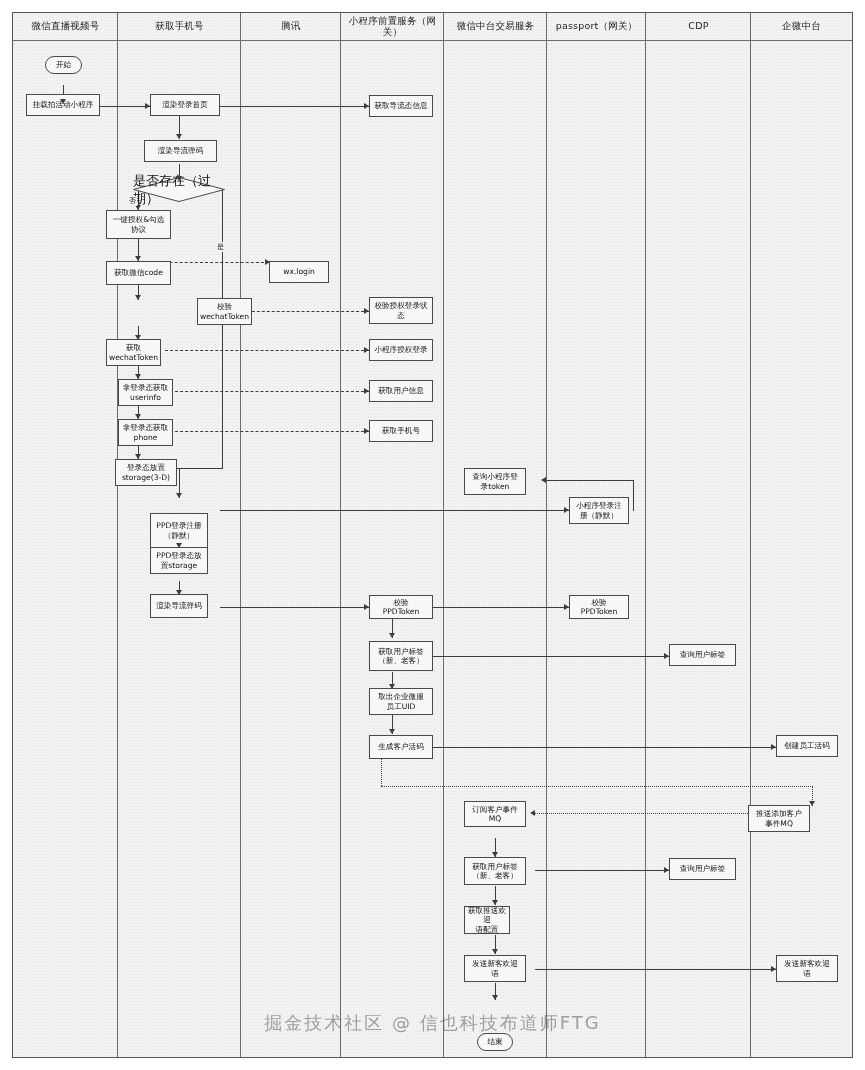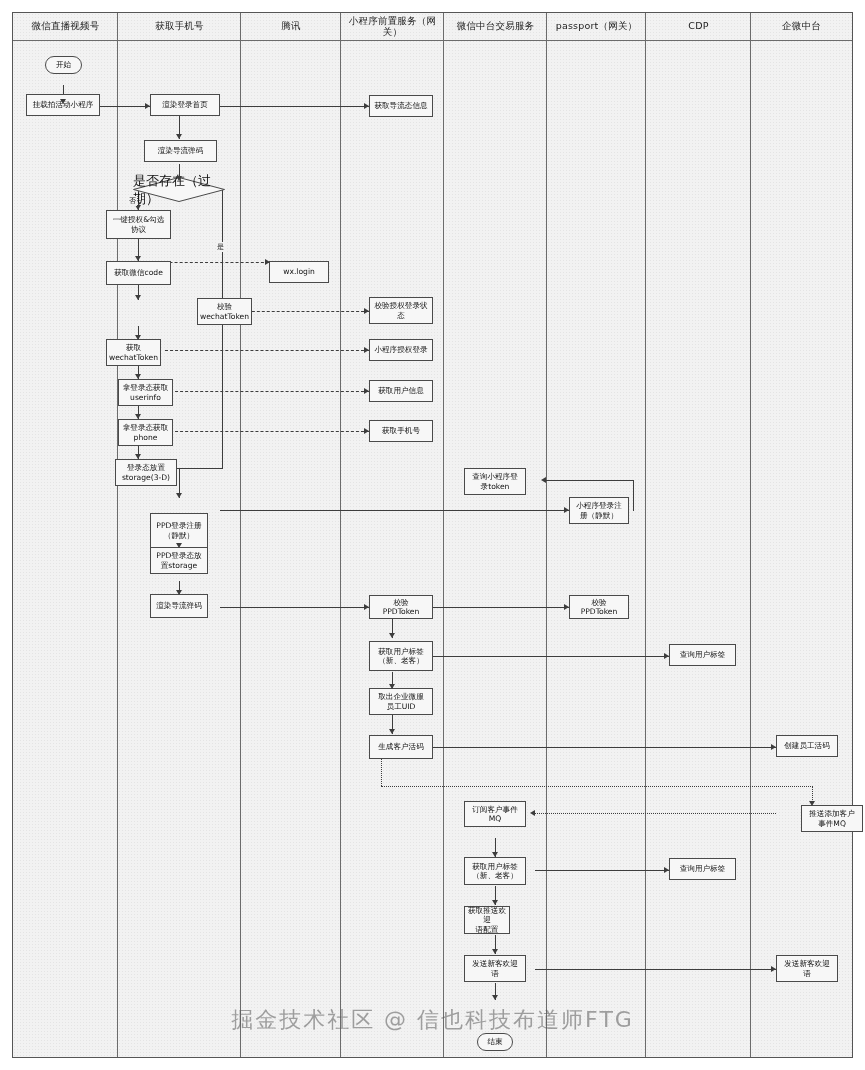--- a/index.html
+++ b/index.html
@@ -31,21 +31,21 @@
   .dashh{height:0;border-top:1px dashed #3d3d3d;}
   .dot{position:absolute;z-index:2;}
   .doth{height:0;border-top:1px dotted #3d3d3d;}
   .dotv{width:0;border-left:1px dotted #3d3d3d;}
   .arw{position:absolute;width:0;height:0;z-index:4;}
   .arw.d{border-left:3.2px solid transparent;border-right:3.2px solid transparent;border-top:5px solid #3d3d3d;}
   .arw.r{border-top:3.2px solid transparent;border-bottom:3.2px solid transparent;border-left:5px solid #3d3d3d;}
   .arw.l{border-top:3.2px solid transparent;border-bottom:3.2px solid transparent;border-right:5px solid #3d3d3d;}
   .elbl{position:absolute;font-size:7px;color:#111;background:#f2f2f2;padding:0 1px;z-index:4;}
   .wm{position:absolute;left:0;right:0;bottom:22px;display:flex;align-items:center;justify-content:center;
-      font-size:22px;color:rgba(90,90,90,.55);letter-spacing:2px;z-index:6;white-space:nowrap;}
+      font-size:18px;color:rgba(90,90,90,.55);letter-spacing:2px;z-index:6;white-space:nowrap;}
 </style>
 </head>
 <body>
 
 <div id="stage">
   <div id="board">
 
     <div class="lane" style="left:0;width:105px"></div>
     <div class="lane" style="left:105px;width:123px"></div>
     <div class="lane" style="left:228px;width:100px"></div>
@@ -256,21 +256,21 @@
     <div class="node" style="left:556px;top:484px;width:60px;height:27px">小程序登录注<br>册（静默）</div>
 
     <div class="node" style="left:556px;top:582px;width:60px;height:24px">校验<br>PPDToken</div>
 
     <div class="node" style="left:656px;top:631px;width:67px;height:22px">查询用户标签</div>
 
     <div class="node" style="left:656px;top:845px;width:67px;height:22px">查询用户标签</div>
 
     <div class="node" style="left:763px;top:722px;width:62px;height:22px">创建员工活码</div>
 
-    <div class="node" style="left:788px;top:792px;width:62px;height:27px">推送添加客户<br>事件MQ</div>
+    <div class="node" style="left:735px;top:792px;width:62px;height:27px">推送添加客户<br>事件MQ</div>
 
     <div class="node" style="left:763px;top:942px;width:62px;height:27px">发送新客欢迎<br>语</div>
 
     <div class="wm">
       <span>掘金技术社区 @ 信也科技布道师FTG</span>
     </div>
   </div>
 </div>
 
 </body></html>

